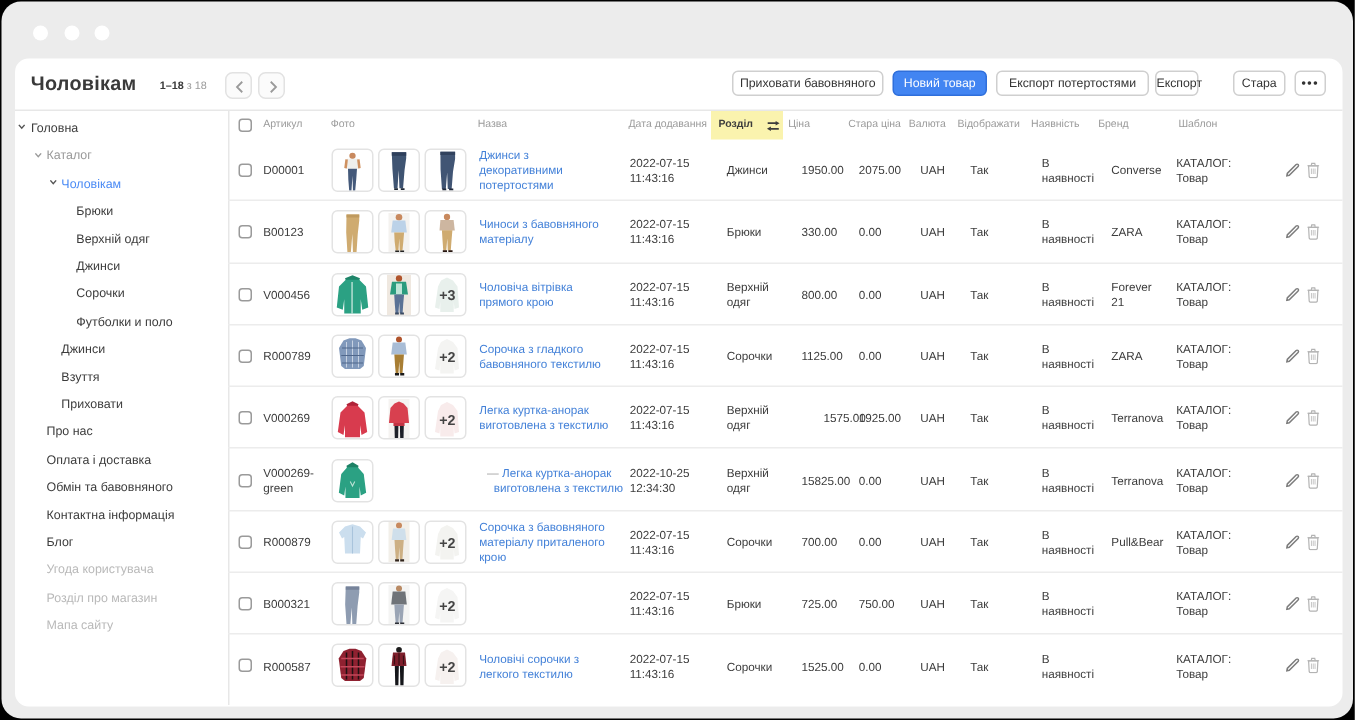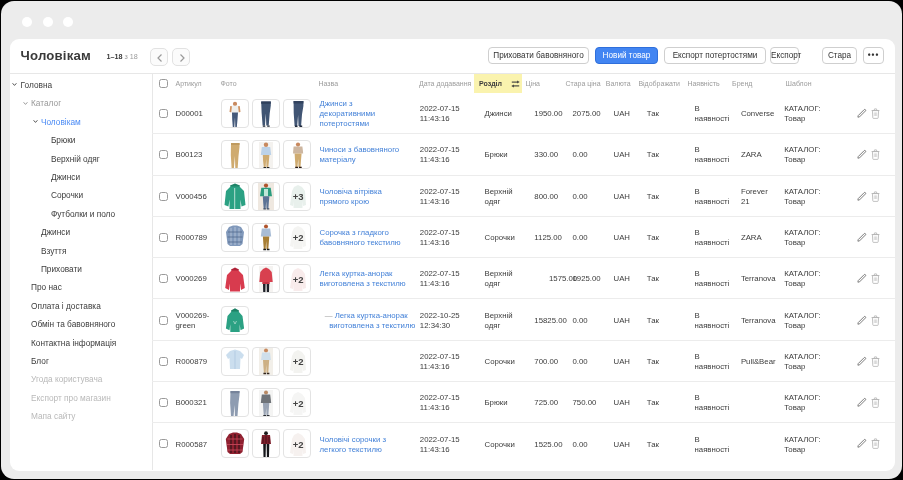--- a/index.html
+++ b/index.html
@@ -76,21 +76,21 @@
 <div class="abs side" style="left:50.9px;top:213.8px;transform:translateY(-50%)">Футболки и поло</div>
 <div class="abs side" style="left:40.9px;top:232.2px;transform:translateY(-50%)">Джинси</div>
 <div class="abs side" style="left:40.9px;top:250.6px;transform:translateY(-50%)">Взуття</div>
 <div class="abs side" style="left:40.9px;top:269.0px;transform:translateY(-50%)">Приховати</div>
 <div class="abs side" style="left:31.0px;top:287.4px;transform:translateY(-50%)">Про нас</div>
 <div class="abs side" style="left:31.0px;top:305.8px;transform:translateY(-50%)">Оплата і доставка</div>
 <div class="abs side" style="left:31.0px;top:324.2px;transform:translateY(-50%)">Обмін та бавовняного</div>
 <div class="abs side" style="left:31.0px;top:342.6px;transform:translateY(-50%)">Контактна інформація</div>
 <div class="abs side" style="left:31.0px;top:361.0px;transform:translateY(-50%)">Блог</div>
 <div class="abs side dis" style="left:31.0px;top:379.4px;transform:translateY(-50%)">Угода користувача</div>
-<div class="abs side dis" style="left:31.0px;top:397.8px;transform:translateY(-50%)">Експорт про магазин</div>
+<div class="abs side dis" style="left:31.0px;top:397.8px;transform:translateY(-50%)">Розділ про магазин</div>
 <div class="abs side dis" style="left:31.0px;top:416.2px;transform:translateY(-50%)">Мапа сайту</div>
 <div class="abs ylw"></div>
 <div class="abs cb" style="left:158.5px;top:79px"></div>
 <div class="abs hdr" style="left:175.5px;top:83.3px;transform:translateY(-50%)">Артикул</div>
 <div class="abs hdr" style="left:220.5px;top:83.3px;transform:translateY(-50%)">Фото</div>
 <div class="abs hdr" style="left:318.5px;top:83.3px;transform:translateY(-50%)">Назва</div>
 <div class="abs hdr" style="left:419px;top:83.3px;transform:translateY(-50%)">Дата додавання</div>
 <div class="abs hdr" style="left:479px;top:83.3px;transform:translateY(-50%);color:#3c3c3c;font-weight:bold">Розділ</div>
 <div class="abs" style="left:511px;top:79.5px">
     <svg width="9" height="8" viewBox="0 0 9 8">
@@ -403,20 +403,21 @@
         <path d="M10 12h6.2l-0.5 6.5-0.4 6.3h-1.8l-0.3-8-0.5 8h-1.8l-0.5-6.3z" fill="#cdb084"></path>
         <path d="M10.4 24.8h2.6v1.5h-2.6zM13.8 24.8h2.6v1.5h-2.6z" fill="#30241c"></path>
       </svg>
     </div>
 <div class="thumb" style="left:131.1px;top:6px">
       <svg width="26" height="27" viewBox="0 0 26 27">
         <path d="M9 4 L13 2 L17 4 L20 8 l1 14 -3 1 -0.5 -5 0 7 h-9 l0 -7 -0.5 5 -3 -1 L7 8 Z" fill="#f3f3f0"></path>
         <text x="13.2" y="17.2" font-family="Liberation Sans, sans-serif" font-size="9.5" font-weight="bold" fill="#444" text-anchor="middle">+2</text>
       </svg>
     </div>
+<div class="abs cell" style="left:167.5px;top:50%"><span class="link">Сорочка з бавовняного<br>матеріалу приталеного<br>крою</span></div>
 <div class="abs cell" style="left:267.8px;top:50%">2022-07-15<br>11:43:16</div>
 <div class="abs cell" style="left:332.5px;top:50%">Сорочки</div>
 <div class="abs cell" style="left:382.3px;top:50%">700.00</div>
 <div class="abs cell" style="left:420.5px;top:50%">0.00</div>
 <div class="abs cell" style="left:461.5px;top:50%">UAH</div>
 <div class="abs cell" style="left:494.8px;top:50%">Так</div>
 <div class="abs cell" style="left:542.5px;top:50%">В<br>наявності</div>
 <div class="abs cell" style="left:588.9px;top:50%">Pull&amp;Bear</div>
 <div class="abs cell" style="left:632.2px;top:50%">КАТАЛОГ:<br>Товар</div>
 <div class="abs" style="left:705px;top:15px">

